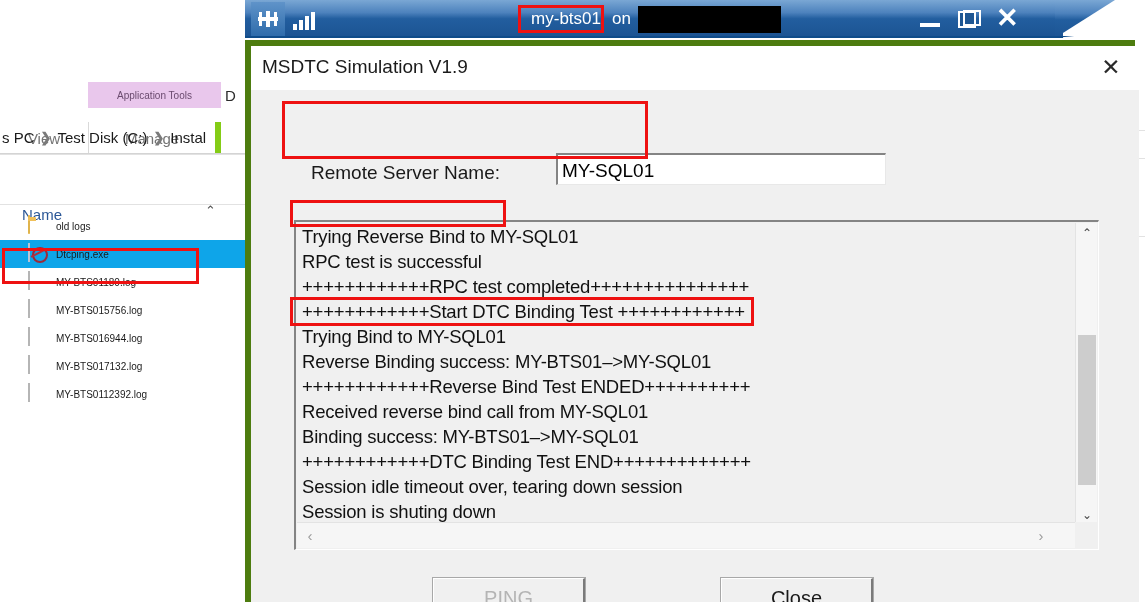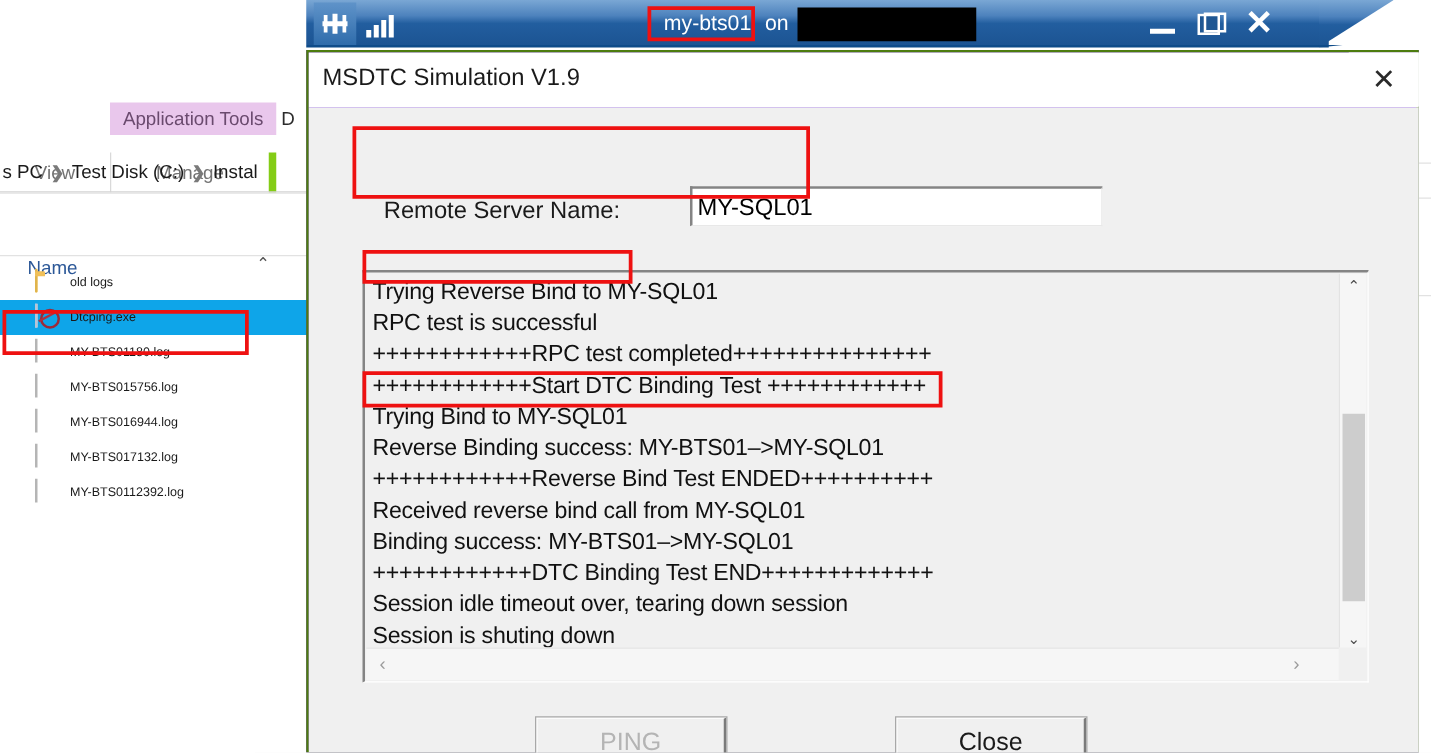--- a/index.html
+++ b/index.html
@@ -18,21 +18,21 @@
     background: #ffffff;
   }
   .ribbon-tabs {
     position: absolute; left: 0; top: 40px; width: 1145px; height: 60px;
     background: #ffffff;
   }
   .ctx-tab-header {
     position: absolute; left: 88px; top: 42px; width: 133px; height: 26px;
     background: #e9c7ec;
     display: flex; align-items: center; justify-content: center;
-    color: #6a4a6e; font-size: 15px;
+    color: #6a4a6e; font-size: 10px;
   }
   .ctx-tab-header2 {
     position: absolute; left: 225px; top: 42px; width: 22px; height: 26px;
     background: #ffffff; overflow: hidden;
     display: flex; align-items: center; justify-content: flex-start;
     color: #2b2b2b; font-size: 15px;
   }
   .tab-row { position: absolute; left: 0; top: 82px; width: 250px; height: 32px; }
   .tab {
     position: absolute; top: 0; height: 32px;
@@ -186,21 +186,21 @@
   }
   .wb-res:after {
     content: ""; position: absolute; left: 5px; top: 0; width: 14px; height: 12px;
     border: 2px solid #fff; background: transparent;
   }
   .wb-close { font-size: 27px; font-weight: bold; line-height: 1; margin-top: -2px; }
 
   
   .dlg {
     position: absolute; left: 245px; top: 40px; width: 890px; height: 562px;
-    background: #6d28d9; border: 2px solid #4d7c0f;
+    background: #a3a3a3; border: 6px solid #4d7c0f;
   }
   .dlg-titlebar {
     position: absolute; left: 0; top: 0; width: 888px; height: 44px;
     background: #ffffff;
   }
   .dlg-title {
     position: absolute; left: 11px; top: 10px; font-size: 19px; color: #1a1a1a;
   }
   .dlg-close {
     position: absolute; right: 0px; top: 0px; width: 56px; height: 43px;

